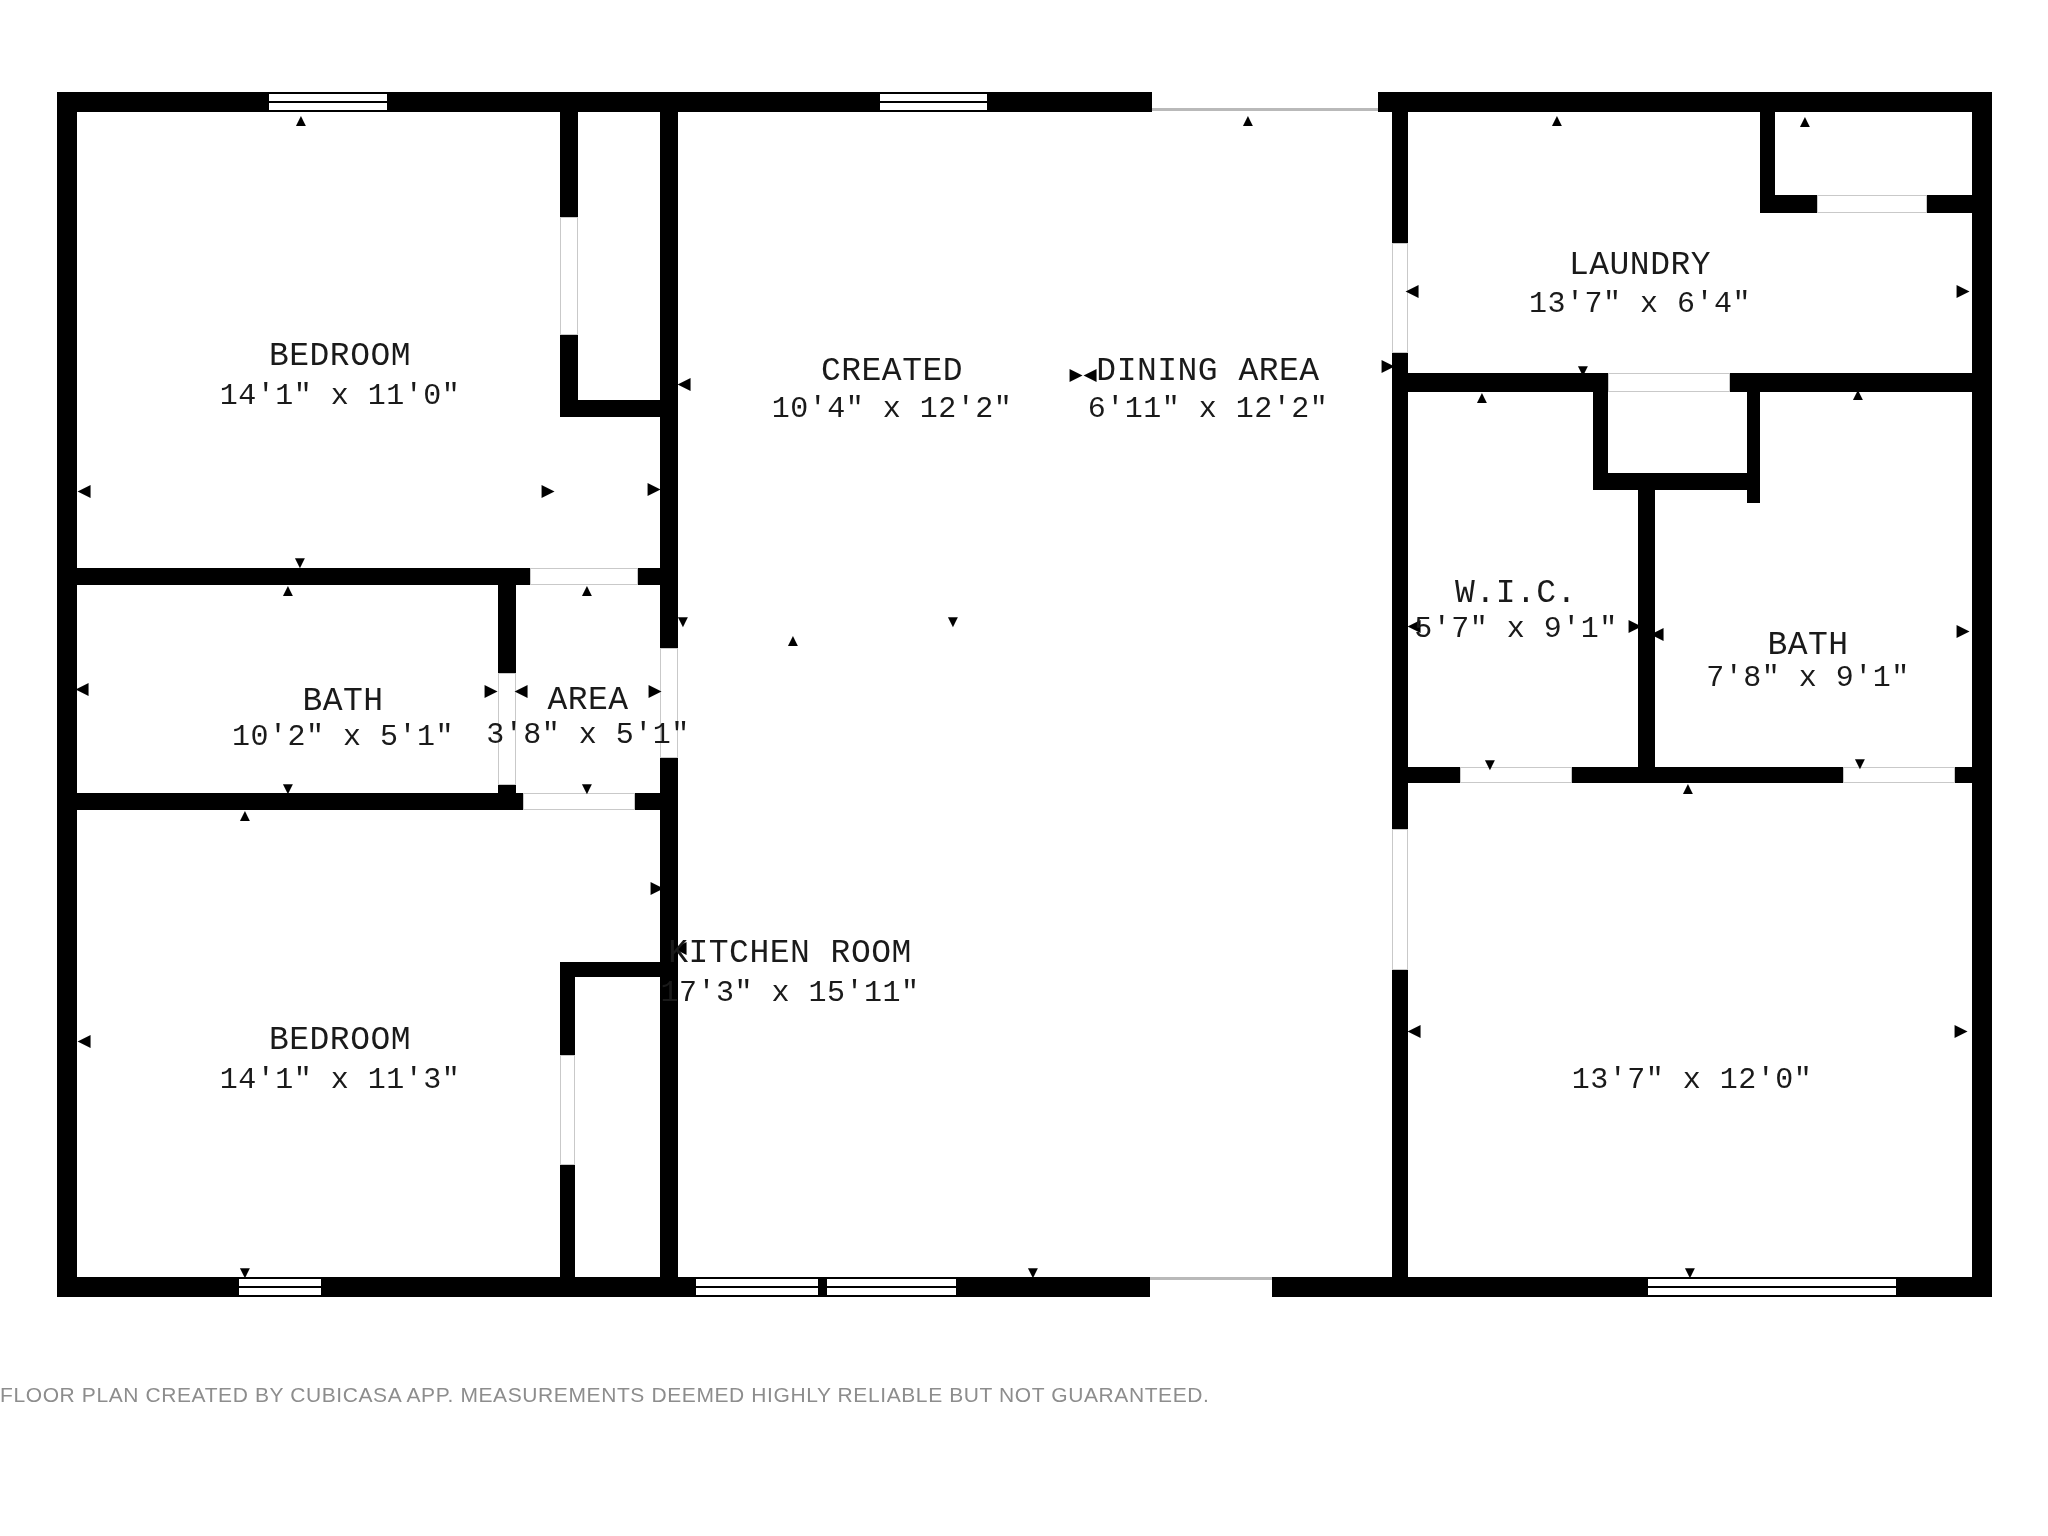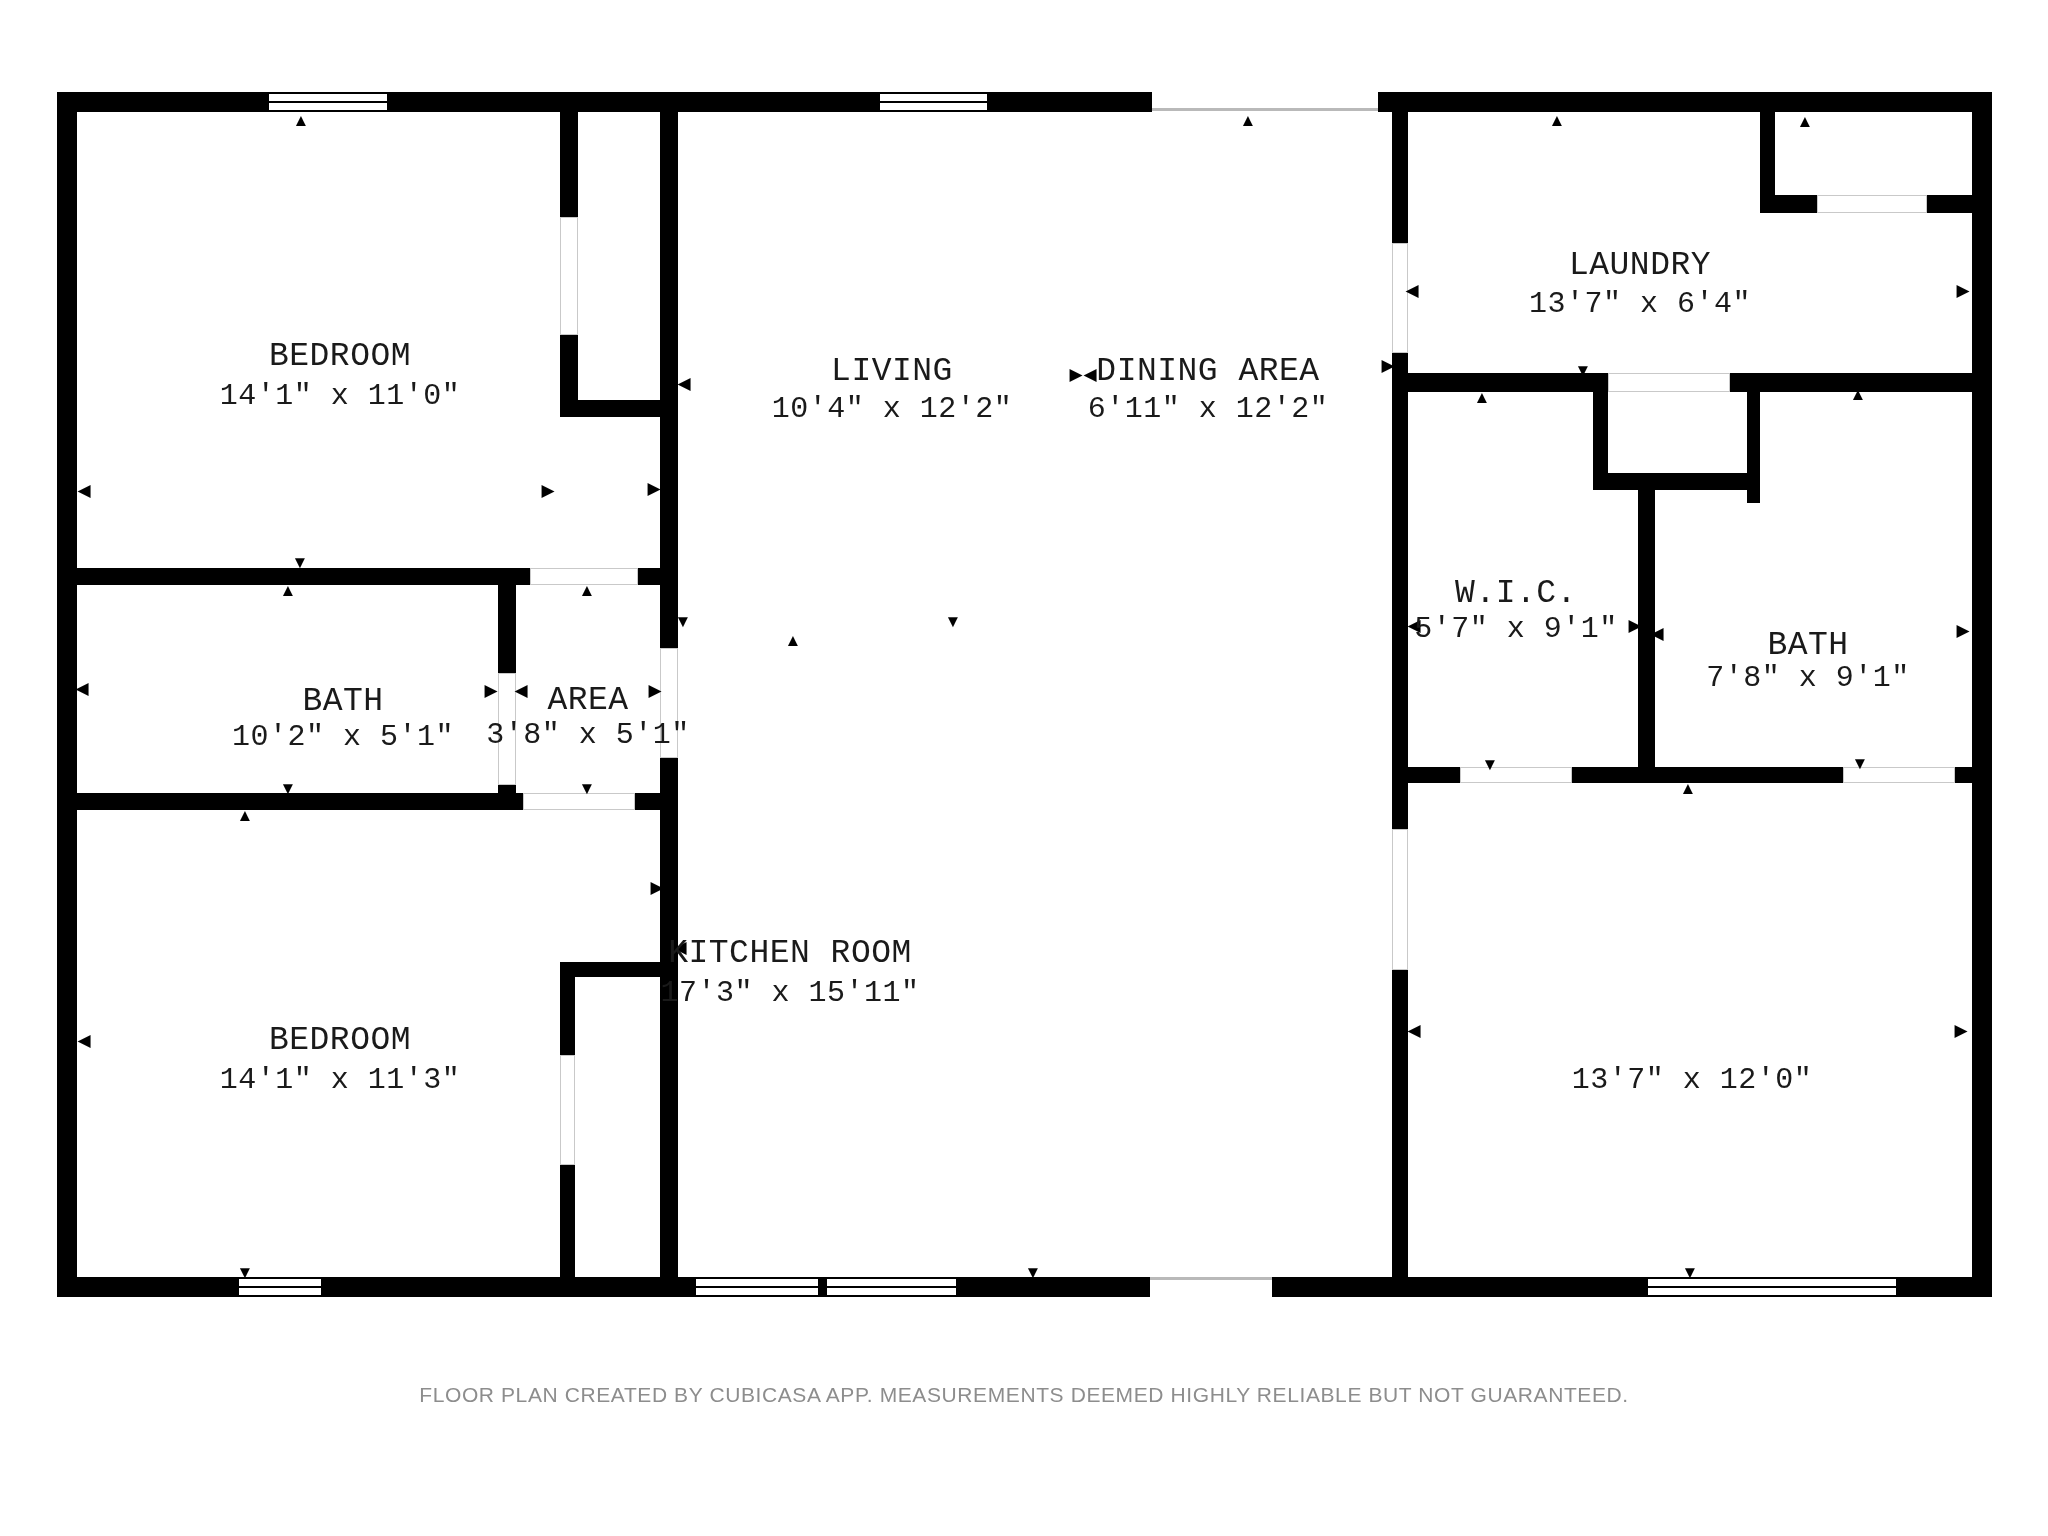--- a/index.html
+++ b/index.html
@@ -16,21 +16,21 @@
   .window .mid{position:absolute;left:0;right:0;top:50%;height:2px;margin-top:-1px;background:#000;}
   .window .mullion{position:absolute;top:0;bottom:0;width:9px;background:#000;}
   .door{position:absolute;background:#ffffff;box-sizing:border-box;border:1px solid #c9c9c9;}
   .openline{position:absolute;height:3px;background:#b9b9b9;}
   .arrow{position:absolute;color:#000;font-size:17px;line-height:1;transform:translate(-50%,-50%);}
   .room-label{position:absolute;transform:translate(-50%,-50%);color:#1a1a1a;white-space:nowrap;text-align:center;font-family:Liberation Mono, monospace;}
   .room-name{font-size:33px;letter-spacing:0.5px;}
   .room-dims{font-size:30px;letter-spacing:0.5px;}
   .footer{
     position:absolute;left:0;right:0;top:1383px;
-    text-align:center;color:#8d8d8d;font-size:21px;letter-spacing:0.6px;
+    color:#8d8d8d;font-size:21px;letter-spacing:0.6px;
   }
 </style>
 </head>
 <body>
 
 <div id="plan">
   <div class="footer">FLOOR PLAN CREATED BY CUBICASA APP. MEASUREMENTS DEEMED HIGHLY RELIABLE BUT NOT GUARANTEED.</div>
 <div class="wall" style="left: 57px; top: 92px; width: 1095px; height: 20px;"></div>
     <div class="wall" style="left: 1378px; top: 92px; width: 614px; height: 20px;"></div>
     <div class="wall" style="left: 57px; top: 92px; width: 20px; height: 1205px;"></div>
@@ -145,21 +145,21 @@
     <div class="arrow" style="left: 1490px; top: 764px;">▼</div>
     <div class="arrow" style="left: 1858px; top: 394px;">▲</div>
     <div class="arrow" style="left: 1963px; top: 630px;">▶</div>
     <div class="arrow" style="left: 1860px; top: 763px;">▼</div>
     <div class="arrow" style="left: 1688px; top: 788px;">▲</div>
     <div class="arrow" style="left: 1414px; top: 1030px;">◀</div>
     <div class="arrow" style="left: 1961px; top: 1030px;">▶</div>
     <div class="arrow" style="left: 1690px; top: 1272px;">▼</div>
     <div class="room-label room-name" style="left: 340px; top: 356px;">BEDROOM</div>
     <div class="room-label room-dims" style="left: 340px; top: 396px;">14'1" x 11'0"</div>
-    <div class="room-label room-name" style="left: 892px; top: 371px;">LIVING</div>
+    <div class="room-label room-name" style="left: 892px; top: 371px;">CREATED</div>
     <div class="room-label room-dims" style="left: 892px; top: 409px;">10'4" x 12'2"</div>
     <div class="room-label room-name" style="left: 1208px; top: 371px;">DINING AREA</div>
     <div class="room-label room-dims" style="left: 1208px; top: 409px;">6'11" x 12'2"</div>
     <div class="room-label room-name" style="left: 1640px; top: 265px;">LAUNDRY</div>
     <div class="room-label room-dims" style="left: 1640px; top: 304px;">13'7" x 6'4"</div>
     <div class="room-label room-name" style="left: 343px; top: 701px;">BATH</div>
     <div class="room-label room-dims" style="left: 343px; top: 737px;">10'2" x 5'1"</div>
     <div class="room-label room-name" style="left: 588px; top: 700px;">AREA</div>
     <div class="room-label room-dims" style="left: 588px; top: 735px;">3'8" x 5'1"</div>
     <div class="room-label room-name" style="left: 1516px; top: 593px;">W.I.C.</div>

